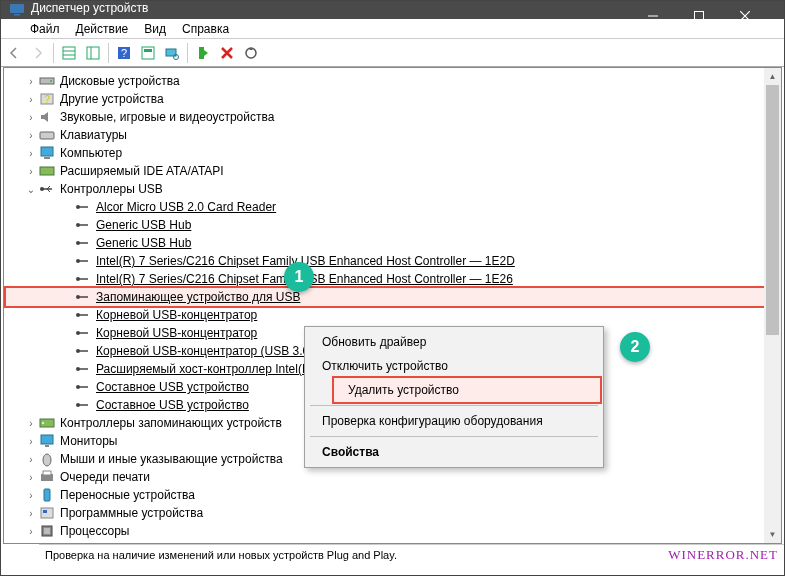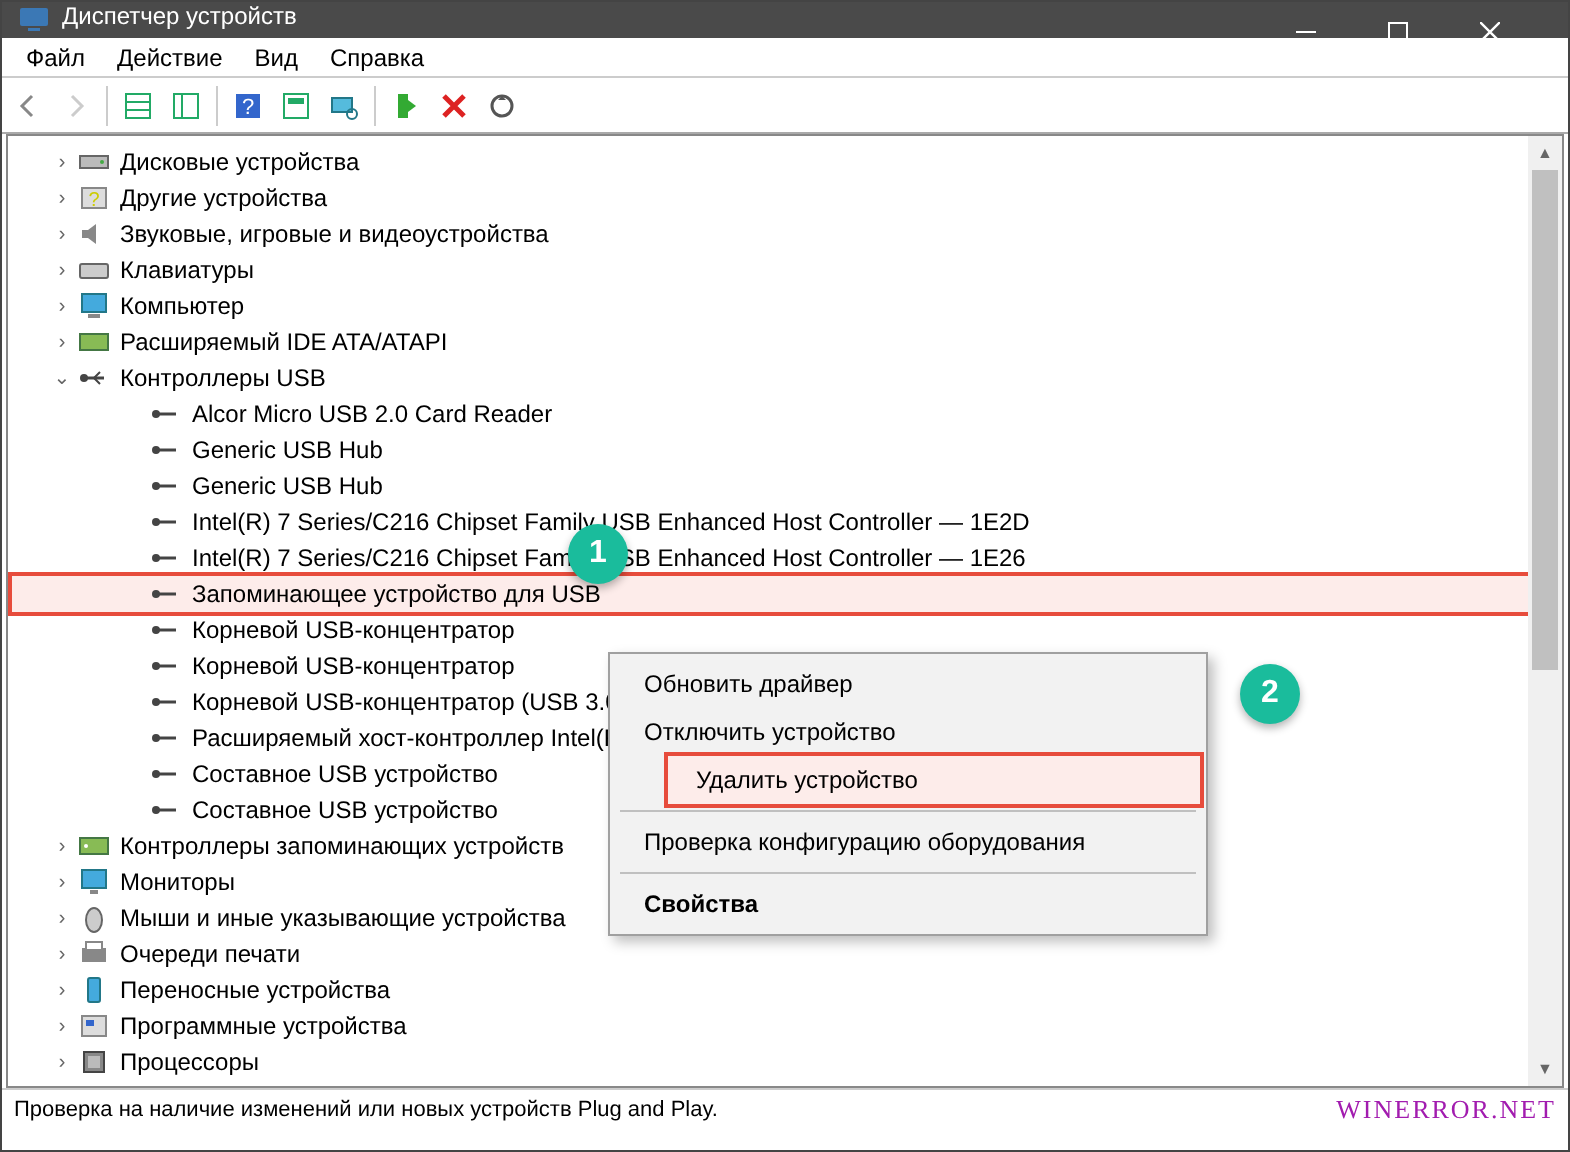--- a/index.html
+++ b/index.html
@@ -29,21 +29,21 @@
     display:flex; align-items:center; justify-content:center;
     color:#fff;
   }
 
   
   .menubar {
     height:20px;
     background:#fff;
     display:flex;
     align-items:center;
-    padding:0 4px;
+    padding:0 21px;
     border-bottom:1px solid #ccc;
   }
   .menubar .item { padding:2px 8px; cursor:default; }
 
   
   .toolbar {
     height:28px;
     background:#fff;
     display:flex;
     align-items:center;
@@ -84,21 +84,21 @@
     cursor:default;
   }
   .tree-row .nodeico { width:16px; height:16px; margin:0 3px 0 1px; flex:0 0 16px; }
   .tree-row .lbl { padding:0 2px; }
   .tree-row.hl1 {
     outline:2px solid #e74c3c;
     background:#fdecea;
     align-items:center;
   }
   .indent1 { padding-left:18px; }
-  .indent3 { padding-left:54px; }
+  .indent3 { padding-left:54px;text-decoration:underline; }
 
   
   .badge {
     position:absolute;
     width:30px; height:30px;
     border-radius:50%;
     background:#1abc9c;
     color:#fff;
     font-weight:bold;
     font-size:16px;
@@ -142,20 +142,21 @@
 
   
   .statusbar {
     height:20px;
     display:flex; align-items:center;
     padding:0 6px;
     font-size:11px;
     background:#fff;
     border-top:1px solid #ccc;
     justify-content:space-between;
+    margin-left:38px;
   }
   .watermark {
     color:#a21caf;
     font-family: "Times New Roman", serif;
     font-size:13px;
     letter-spacing:1px;
   }
 
   
   svg { display:block; }

